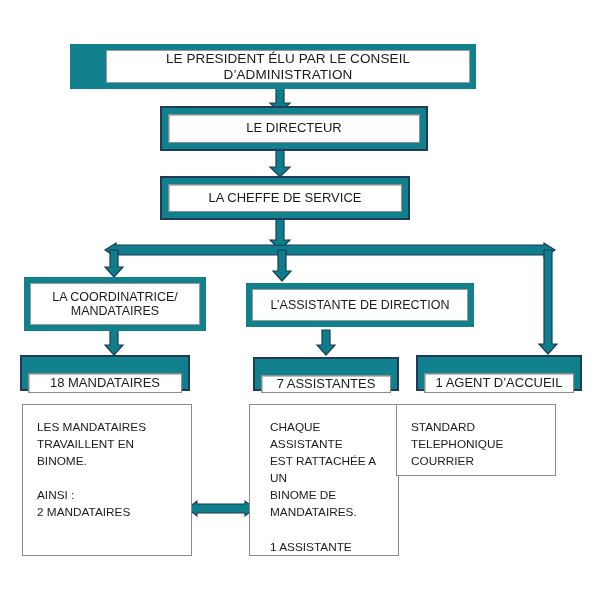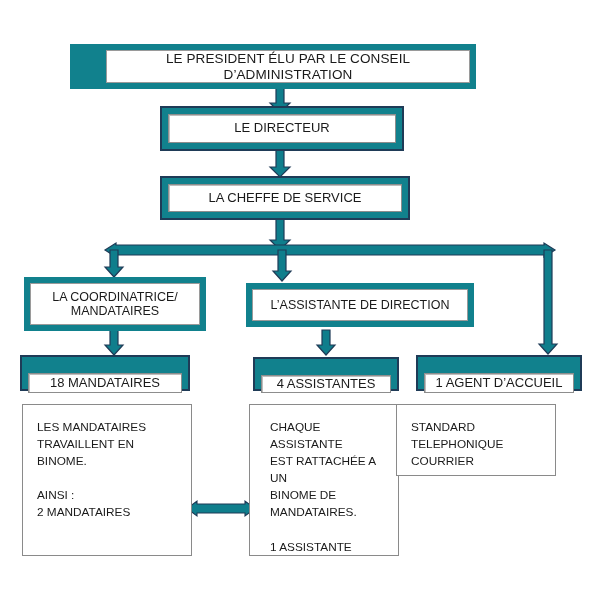--- a/index.html
+++ b/index.html
@@ -145,21 +145,21 @@
   <div class="conn" style="left:186px; top:500px;">
     <svg width="70" height="17" viewBox="0 0 70 17">
       <path d="M11,4 L59,4 L59,1 L69,8.5 L59,16 L59,13 L11,13 L11,16 L1,8.5 L11,1 Z" fill="#0F7E8C" stroke="#1F3B57" stroke-width="1.1"></path>
     </svg>
   </div>
 
   <div class="node frame-teal" style="left:70px; top:44px; width:406px; height:45px;padding-left:36px;">
     <div class="inner t-president">LE PRESIDENT ÉLU PAR LE CONSEIL D’ADMINISTRATION</div>
   </div>
 
-  <div class="node frame-teal edged" style="left:160px; top:106px; width:244px; height:45px;">
+  <div class="node frame-teal edged" style="left:160px; top:106px; width:268px; height:45px;">
     <div class="inner t-mid">LE DIRECTEUR</div>
   </div>
 
   <div class="node frame-teal" style="left:24px; top:277px; width:182px; height:54px;">
     <div class="inner t-branch" style="white-space:pre-line;">LA COORDINATRICE/
 MANDATAIRES</div>
   </div>
 
   <div class="node frame-teal edged" style="left:160px; top:176px; width:250px; height:44px;">
     <div class="inner t-mid">LA CHEFFE DE SERVICE</div>
@@ -167,21 +167,21 @@
 
   <div class="node frame-teal" style="left:246px; top:283px; width:228px; height:44px;">
     <div class="inner t-branch">L’ASSISTANTE DE DIRECTION</div>
   </div>
 
   <div class="node frame-teal edged" style="left:20px; top:355px; width:170px; height:36px;">
     <div class="inner t-count">18 MANDATAIRES</div>
   </div>
 
   <div class="node frame-teal edged" style="left:253px; top:357px; width:146px; height:34px;">
-    <div class="inner t-count">4 ASSISTANTES</div>
+    <div class="inner t-count">7 ASSISTANTES</div>
   </div>
 
   <div class="node frame-teal edged" style="left:416px; top:355px; width:166px; height:36px;">
     <div class="inner t-count">1 AGENT D’ACCUEIL</div>
   </div>
 
   <div class="note t-note" style="left:22px; top:404px; width:170px; height:152px;">LES MANDATAIRES
 TRAVAILLENT EN
 BINOME.
 

